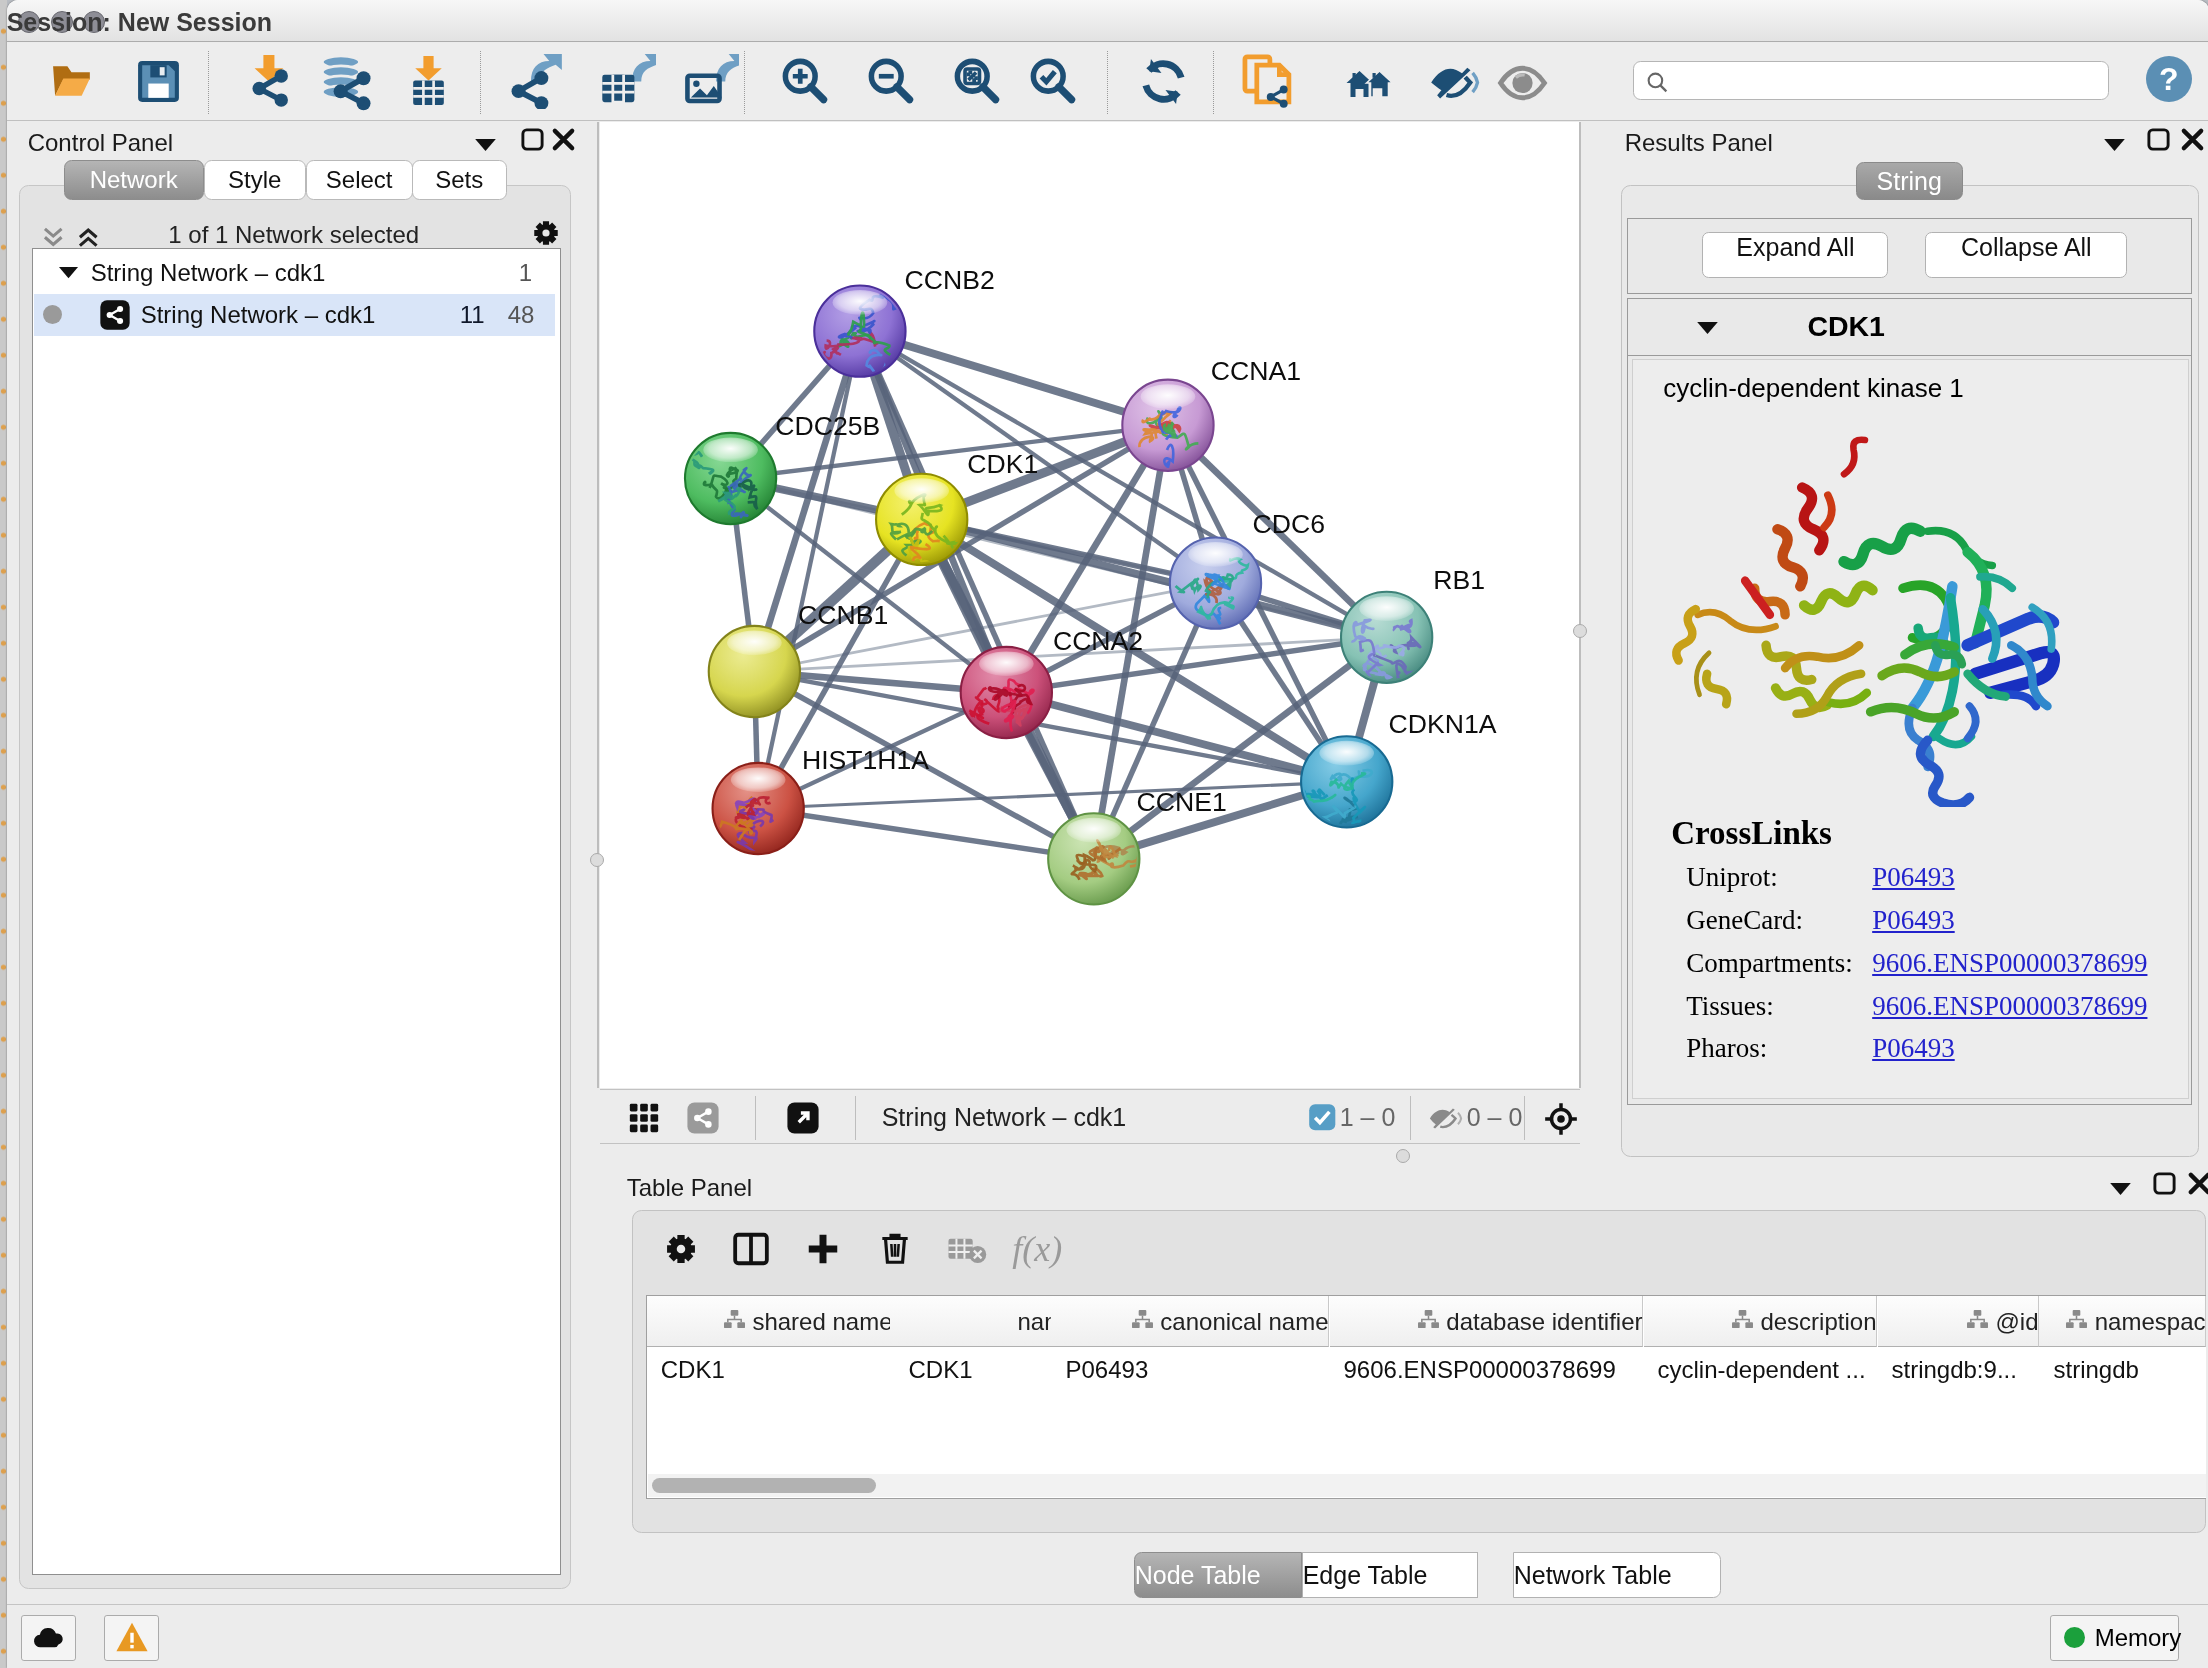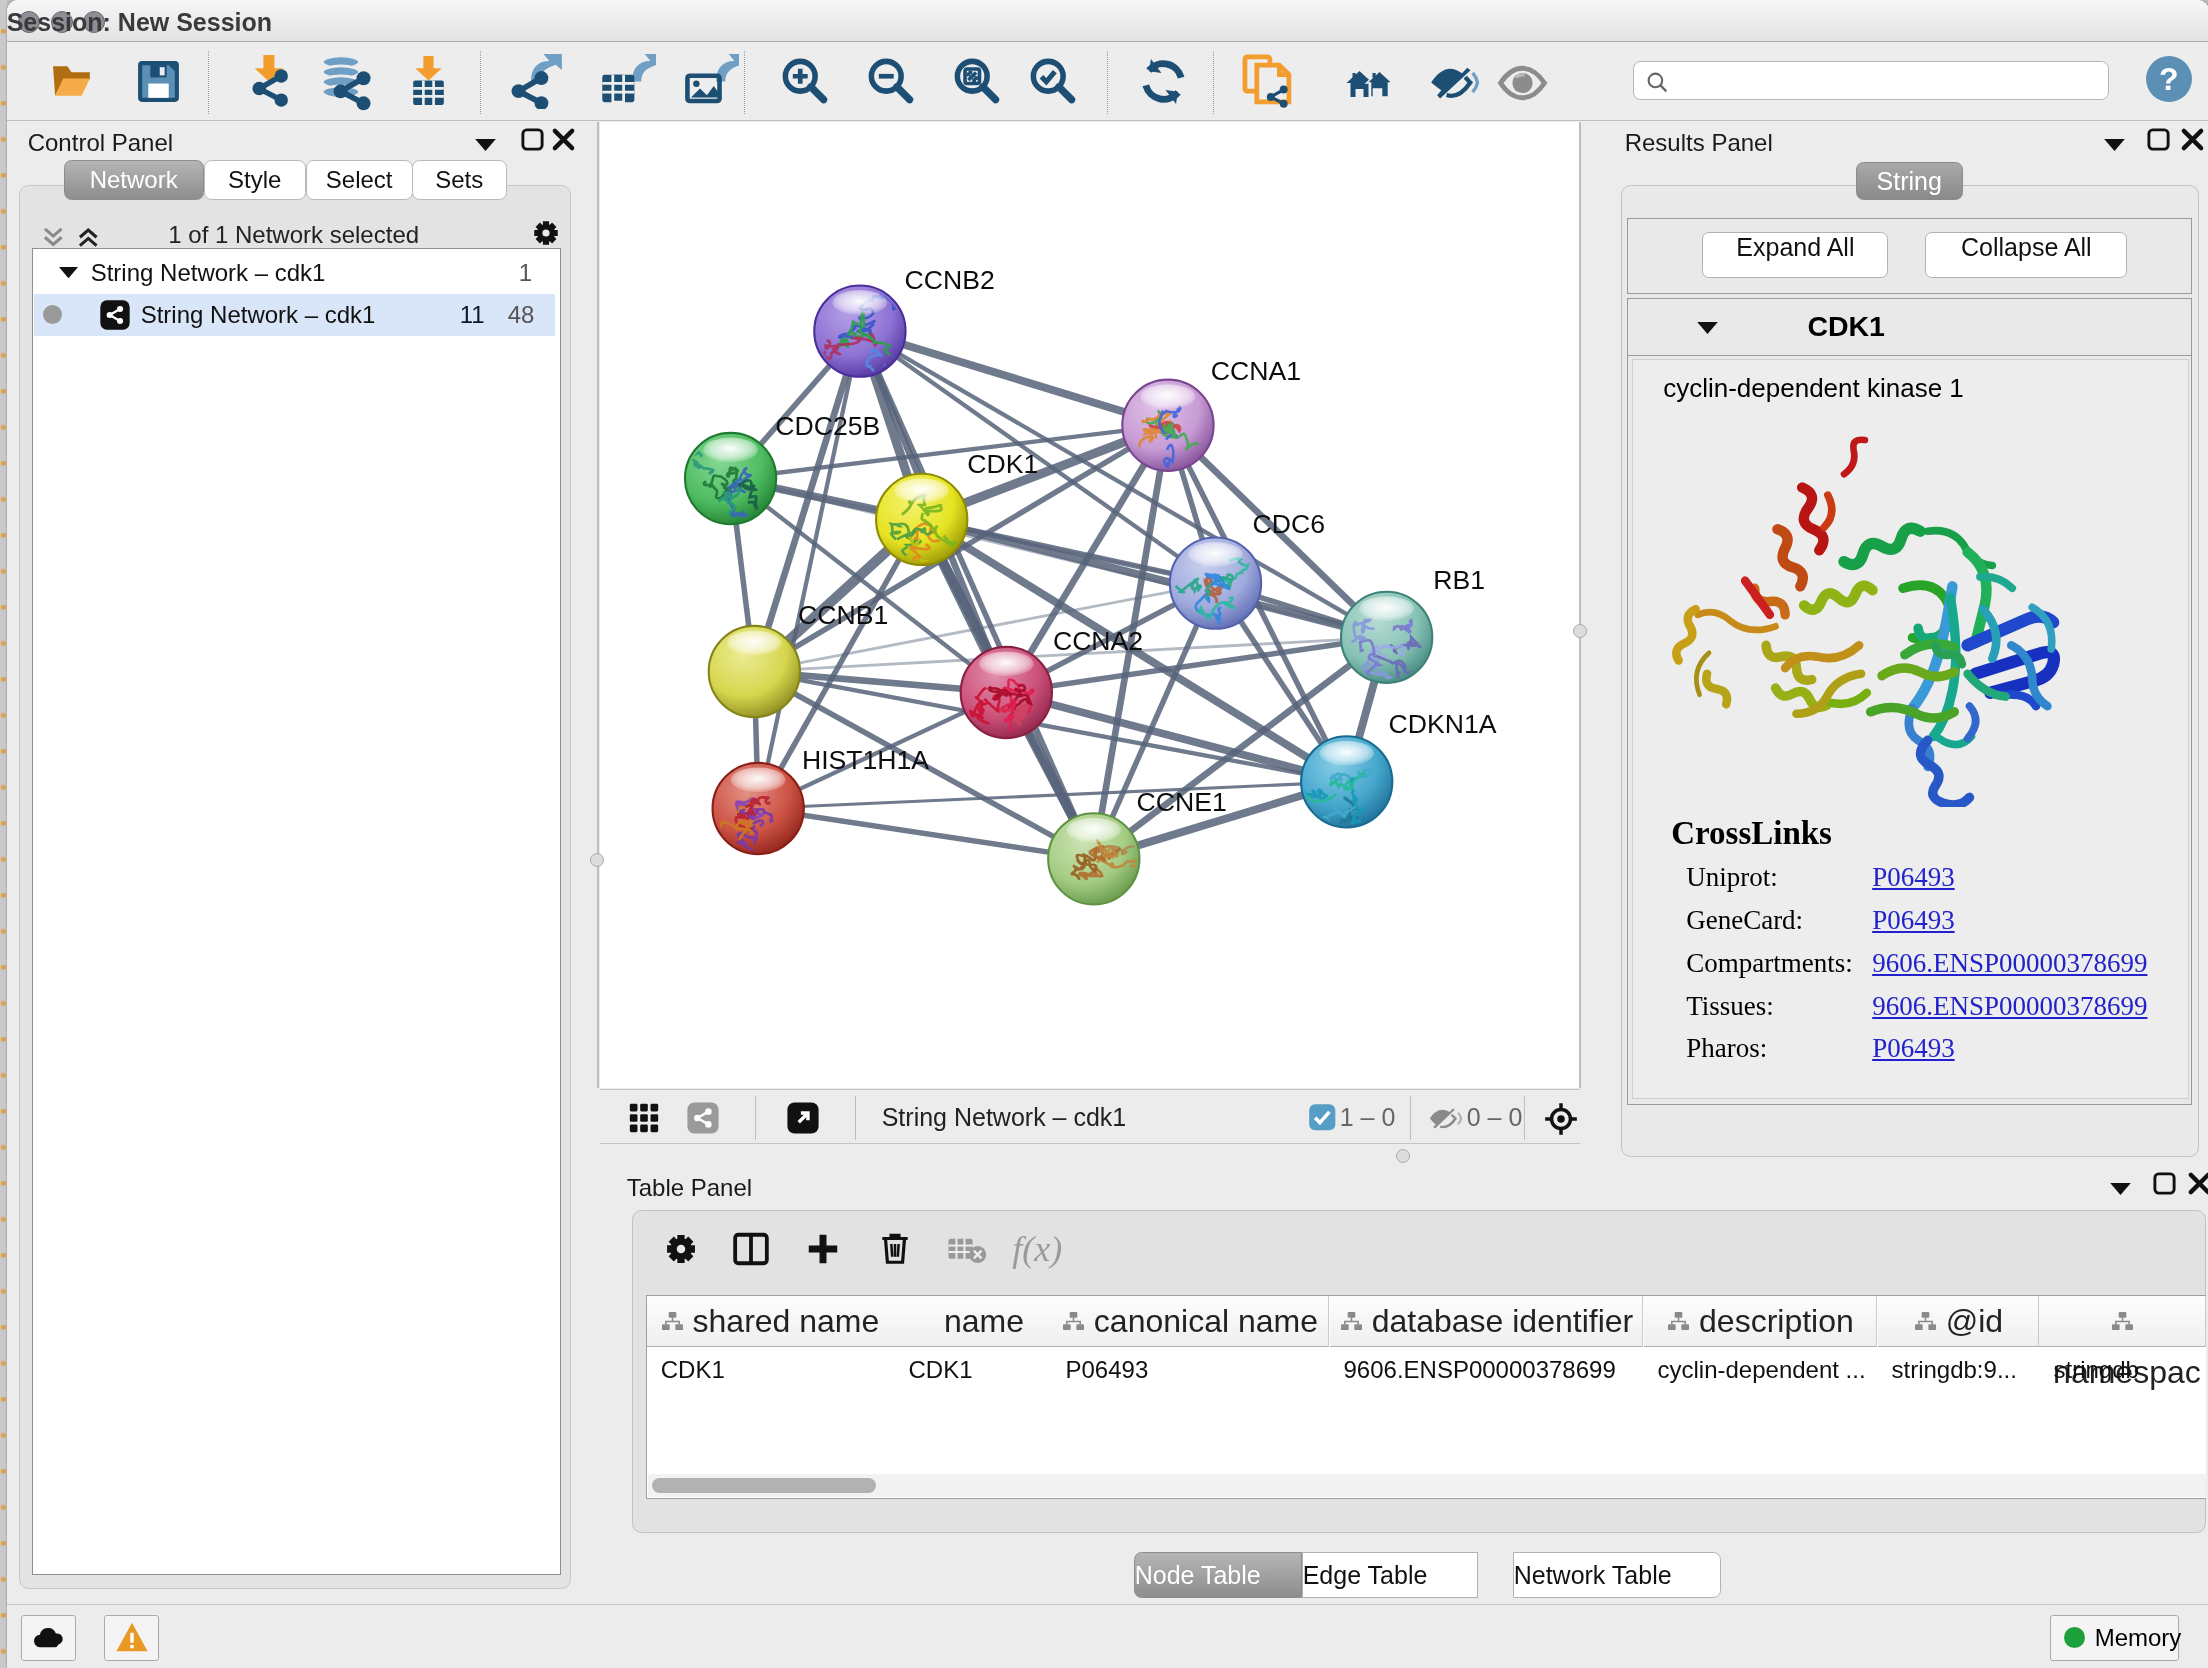--- a/index.html
+++ b/index.html
@@ -42,21 +42,21 @@
 #cdkbody { position:absolute; left:3.8px; top:60px; width:557px; height:740px; background:#ededed; border:1px solid #cfcfcf; }
 .serif { font-family:"Liberation Serif",serif; }
 .xl { color:#2222cc; text-decoration:underline; }
 .xrow { position:absolute; left:53px; font-size:27px; }
 .xrow a { position:absolute; left:186px; }
 
 
 #tp { position:absolute; left:578px; top:1044px; width:1624px; height:438px; }
 #tpbox { position:absolute; left:29.5px; top:44px; width:1574px; height:323px; background:#e2e2e2; border:1px solid #c2c2c2; border-radius:9.5px 9.5px 9.5px 9.5px;margin-left:18px; }
 #tptable { position:absolute; left:13.3px; top:84px; width:1560px; height:204px; background:#fff; border:1px solid #9f9f9f; border-right:none; }
-.th { position:absolute; top:0; height:51px; border-right:1px solid #c9c9c9; border-bottom:1px solid #b0b0b0; background:linear-gradient(#fdfdfd,#efefef); font-size:32px; color:#222; text-align:center; line-height:51px; }
+.th { position:absolute; top:0; height:51px; border-right:1px solid #c9c9c9; border-bottom:1px solid #b0b0b0; background:linear-gradient(#fdfdfd,#efefef); font-size:24px; color:#222; text-align:right; line-height:51px; }
 .td { position:absolute; top:52px; height:43px; font-size:24px; color:#111; line-height:43px; }
 #hscroll { position:absolute; left:1px; bottom:1px; height:23px; width:1558px; background:#f2f2f2; }
 #hthumb { position:absolute; left:3.8px; top:3.8px; width:224px; height:15px; background:#b2b2b2; border-radius:7.6px; }
 .btab { position:absolute; top:0; height:46px; border:1px solid #b2b2b2; background:#fff; font-size:25px; text-align:left; line-height:44px; color:#111; }
 
 
 #statusbar { position:absolute; left:0; top:1482px; width:100%; height:65px; border-top:1px solid #c4c4c4; }
 .sbtn { position:absolute; top:9.5px; height:46px; background:#f4f4f4; border:1px solid #ababab; border-radius:2.9px; }
 </style></head>
 <body>

